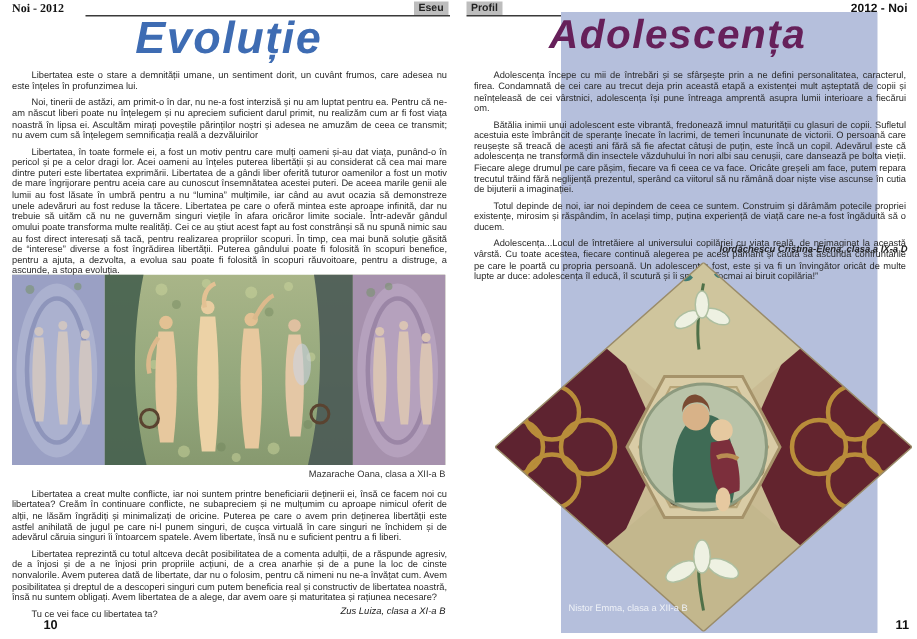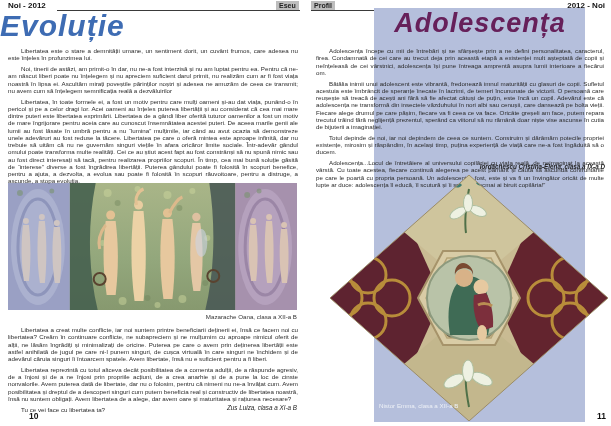--- a/index.html
+++ b/index.html
@@ -11,23 +11,23 @@
   #page-left{left:0;width:305px;}
   #page-right{left:306px;width:305px;}
 
   
   .hdr-edition{position:absolute;top:1px;font-size:8px;font-weight:bold;color:#111;}
   .hdr-rule{position:absolute;top:10px;height:1px;background:#3a3a3a;}
   .hdr-label{position:absolute;top:1px;font-size:7px;font-weight:bold;color:#222;
     background:#bdbdbd;padding:0 3px;line-height:9px;}
 
   
-  .title-left{position:absolute;top:9px;left:0;width:100%;
+  .title-left{position:absolute;top:9px;left:0;width:100%;text-align:center;
     font-size:30px;font-weight:bold;font-style:italic;color:#3e6cb3;letter-spacing:1px;}
-  .title-right{position:absolute;top:8px;left:60px;width:228px;text-align:center;
+  .title-right{position:absolute;top:8px;left:60px;width:228px;text-align:left;
     font-size:27px;font-weight:bold;font-style:italic;color:#66205a;letter-spacing:1px;z-index:3;}
 
   
   .bodytext{position:absolute;left:8px;width:290px;font-size:6.2px;line-height:7.25px;
     text-align:justify;color:#2b2b2b;z-index:2;}
   .bodytext p{margin:0 0 3.5px 0;text-indent:13px;}
   #lp-text-top{top:47px;}
   #lp-text-bottom{top:326px;}
   #rp-text{top:47px;left:10px;width:288px;}
 
@@ -41,21 +41,21 @@
   #blue-band{position:absolute;left:68px;top:8px;width:211px;height:414px;background:#b5bfdc;z-index:0;}
   
   #adolescenta-art{position:absolute;left:24px;top:175px;width:278px;height:246px;z-index:2;}
   #rp-caption{left:73px;top:402px;color:#eef1f7;z-index:3;}
 </style>
 </head>
 <body>
 
 <div class="page" id="page-left">
 
-  <div class="hdr-edition" style="left:8px;">Noi  -  2012</div>
+  <div class="hdr-edition" style="left:8px;font-family:Liberation Serif, serif;">Noi  -  2012</div>
   <div class="hdr-rule" style="left:57px;width:243px;"></div>
   <div class="hdr-label" style="left:276px;">Eseu</div>
 
   <div class="title-left">Evoluție</div>
 
   <div class="bodytext" id="lp-text-top">
     <p>Libertatea este o stare a demnității umane, un sentiment dorit, un cuvânt frumos, care adesea nu este înțeles în profunzimea lui.</p>
     <p>Noi, tinerii de astăzi, am primit-o în dar, nu ne-a fost interzisă și nu am luptat pentru ea. Pentru că ne-am născut liberi poate nu înțelegem și nu apreciem suficient darul primit, nu realizăm cum ar fi fost viața noastră în lipsa ei. Ascultăm mirați poveștile părinților noștri și adesea ne amuzăm de ceea ce transmit; nu avem cum să înțelegem semnificația reală a dezvăluirilor</p>
     <p>Libertatea, în toate formele ei, a fost un motiv pentru care mulți oameni și-au dat viața, punând-o în pericol și pe a celor dragi lor. Acei oameni au înțeles puterea libertății și au considerat că cea mai mare dintre puteri este libertatea exprimării. Libertatea de a gândi liber oferită tuturor oamenilor a fost un motiv de mare îngrijorare pentru aceia care au cunoscut însemnătatea acestei puteri. De aceea marile genii ale lumii au fost lăsate în umbră pentru a nu “lumina” mulțimile, iar când au avut ocazia să demonstreze unele adevăruri au fost reduse la tăcere.  Libertatea pe care o oferă mintea este aproape infinită, dar nu trebuie să uităm că nu ne guvernăm singuri viețile în afara oricăror limite sociale.  Într-adevăr gândul omului poate transforma multe realități. Cei ce au știut acest fapt au fost constrânși să nu spună nimic sau au fost direct interesați să tacă, pentru realizarea propriilor scopuri. În timp, cea mai bună soluție găsită de “interese” diverse a fost îngrădirea libertății. Puterea gândului poate fi folosită în scopuri benefice, pentru a ajuta, a dezvolta, a evolua sau poate fi folosită în scopuri răuvoitoare, pentru a distruge, a ascunde, a stopa evoluția.</p>
   </div>

